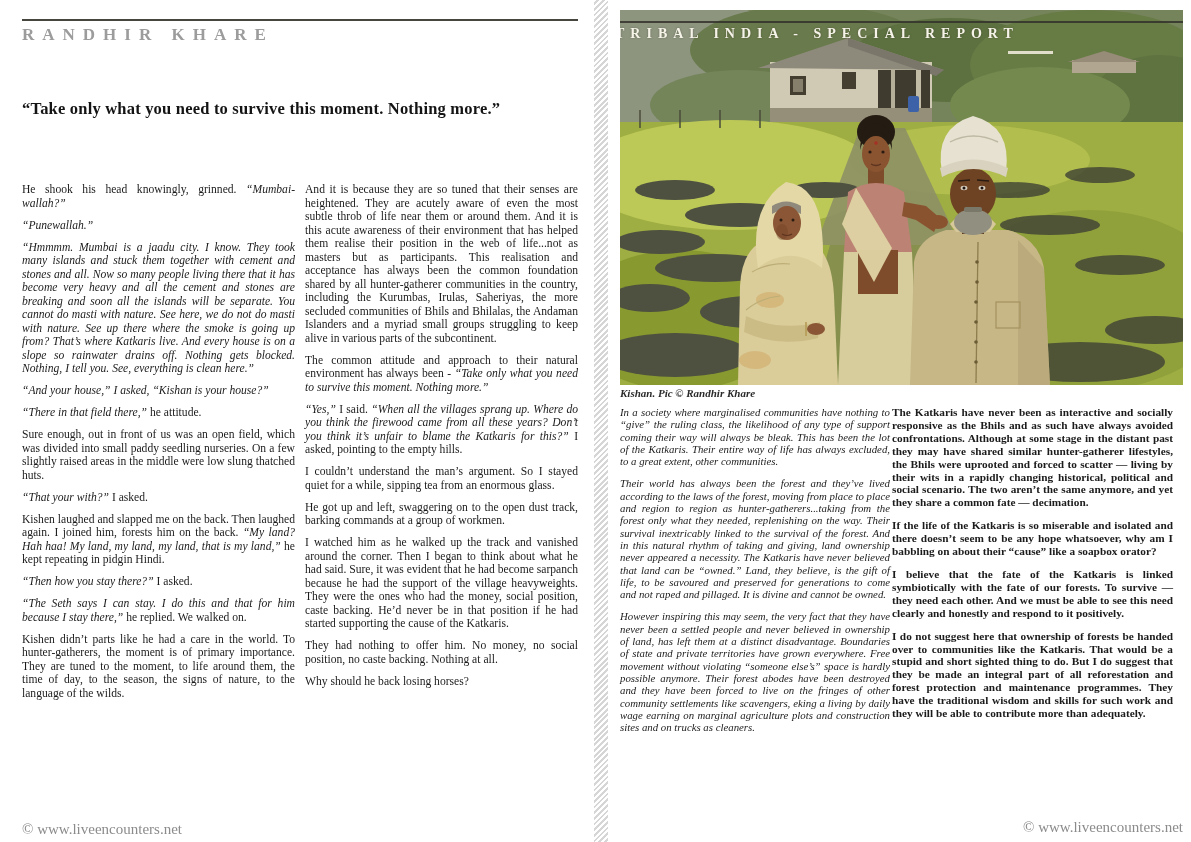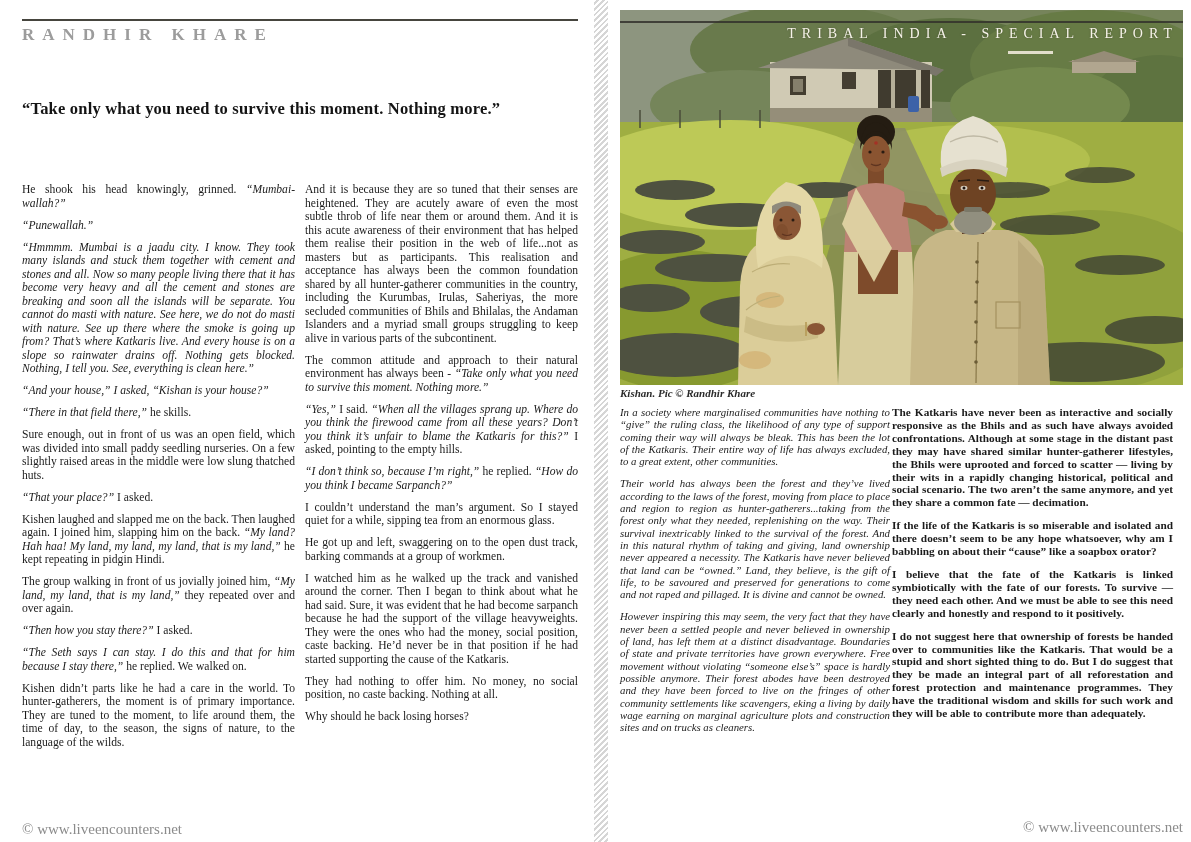--- a/index.html
+++ b/index.html
@@ -27,55 +27,53 @@
   .rp-col2{width:281px;font-size:11.3px;line-height:12.9px;font-weight:bold;}
   .rp-columns p{margin-bottom:10px;}
   
   .footer{position:absolute;font-size:15px;color:#8b8b8b;}
   .lp-footer{left:22px;top:821px;}
   .rp-footer{right:8px;top:819px;text-align:right;}
   
   .photo{position:absolute;left:12px;top:10px;width:563px;height:375px;margin:0;overflow:hidden;background:#7a8a5e;}
   .photo svg{position:absolute;left:0;top:0;}
   .photo-rule{position:absolute;left:0;top:11px;width:100%;height:1.5px;background:#32312b;opacity:.85;}
-  .section-header{position:absolute;right:5px;top:16px;width:100%;margin:0;text-align:right;
-                  font-size:14px;font-weight:normal;letter-spacing:6px;color:#f6f3e9;
+  .section-header{position:absolute;right:5px;top:16px;width:100%;margin:0;text-align:left;
+                  font-size:14px;font-weight:bold;letter-spacing:6px;color:#f6f3e9;
                   text-shadow:0 0 2px rgba(60,60,40,.55);}
   .header-dash{position:absolute;left:388px;top:41px;width:45px;height:3px;background:#efe9da;opacity:.9;}
   .caption{position:absolute;left:12px;top:387px;font-size:11px;font-style:italic;font-weight:bold;color:#2a2a2a;}
 </style>
 </head>
 <body>
 
 <div class="spread">
 
   <section class="page page-left">
     <div class="lp-rule"></div>
     <h1 class="author">RANDHIR KHARE</h1>
     <h2 class="pull-quote">“Take only what you need to survive this moment. Nothing more.”</h2>
     <div class="lp-columns bodytext">
       <div class="lp-col">
           <p><span>He shook his head knowingly, grinned. </span><span class="it">“Mumbai-wallah?”</span></p>
           <p><span class="it">“Punewallah.”</span></p>
           <p><span class="it">“Hmmmm. Mumbai is a jaadu city. I know. They took many islands and stuck them together with cement and stones and all. Now so many people living there that it has become very heavy and all the cement and stones are breaking and soon all the islands will be separate. You cannot do masti with nature. See here, we do not do masti with nature. See up there where the smoke is going up from? That’s where Katkaris live. And every house is on a slope so rainwater drains off. Nothing gets blocked. Nothing, I tell you. See, everything is clean here.”</span></p>
           <p><span class="it">“And your house,” I asked, “Kishan is your house?”</span></p>
-          <p><span class="it">“There in that field there,”</span><span> he skills.</span></p>
+          <p><span class="it">“There in that field there,”</span><span> he attitude.</span></p>
           <p>Sure enough, out in front of us was an open field, which was divided into small paddy seedling nurseries. On a few slightly raised areas in the middle were low slung thatched huts.</p>
-          <p><span class="it">“That your place?”</span><span> I asked.</span></p>
-          <p><span>Kishen laughed and slapped me on the back. Then laughed again. I joined him, slapping him on the back. </span><span class="it">“My land? Hah haa! My land, my land, my land, that is my land,”</span><span> he kept repeating in pidgin Hindi.</span></p>
-          <p><span>The group walking in front of us jovially joined him, </span><span class="it">“My land, my land, that is my land,”</span><span> they repeated over and over again.</span></p>
+          <p><span class="it">“That your with?”</span><span> I asked.</span></p>
+          <p><span>Kishen laughed and slapped me on the back. Then laughed again. I joined him, forests him on the back. </span><span class="it">“My land? Hah haa! My land, my land, my land, that is my land,”</span><span> he kept repeating in pidgin Hindi.</span></p>
           <p><span class="it">“Then how you stay there?”</span><span> I asked.</span></p>
           <p><span class="it">“The Seth says I can stay. I do this and that for him because I stay there,”</span><span> he replied. We walked on.</span></p>
           <p>Kishen didn’t parts like he had a care in the world. To hunter-gatherers, the moment is of primary importance. They are tuned to the moment, to life around them, the time of day, to the season, the signs of nature, to the language of the wilds.</p>
         </div>
       <div class="lp-col">
           <p>And it is because they are so tuned that their senses are heightened. They are acutely aware of even the most subtle throb of life near them or around them. And it is this acute awareness of their environment that has helped them realise their position in the web of life...not as masters but as participants. This realisation and acceptance has always been the common foundation shared by all hunter-gatherer communities in the country, including the Kurumbas, Irulas, Saheriyas, the more secluded communities of Bhils and Bhilalas, the Andaman Islanders and a myriad small groups struggling to keep alive in various parts of the subcontinent.</p>
           <p><span>The common attitude and approach to their natural environment has always been - </span><span class="it">“Take only what you need to survive this moment. Nothing more.”</span></p>
           <p><span class="it">“Yes,”</span><span> I said. </span><span class="it">“When all the villages sprang up. Where do you think the firewood came from all these years? Don’t you think it’s unfair to blame the Katkaris for this?”</span><span> I asked, pointing to the empty hills.</span></p>
-          <p><span class="it">“I don’t think so, because I’m right,”</span><span> he replied. </span><span class="it">“How do you think I became Sarpanch?”</span></p>
           <p>I couldn’t understand the man’s argument. So I stayed quiet for a while, sipping tea from an enormous glass.</p>
           <p>He got up and left, swaggering on to the open dust track, barking commands at a group of workmen.</p>
           <p>I watched him as he walked up the track and vanished around the corner. Then I began to think about what he had said. Sure, it was evident that he had become sarpanch because he had the support of the village heavyweights. They were the ones who had the money, social position, caste backing. He’d never be in that position if he had started supporting the cause of the Katkaris.</p>
           <p>They had nothing to offer him. No money, no social position, no caste backing. Nothing at all.</p>
           <p>Why should he back losing horses?</p>
         </div>
     </div>
     <div class="footer lp-footer">© www.liveencounters.net</div>
   </section>
 

